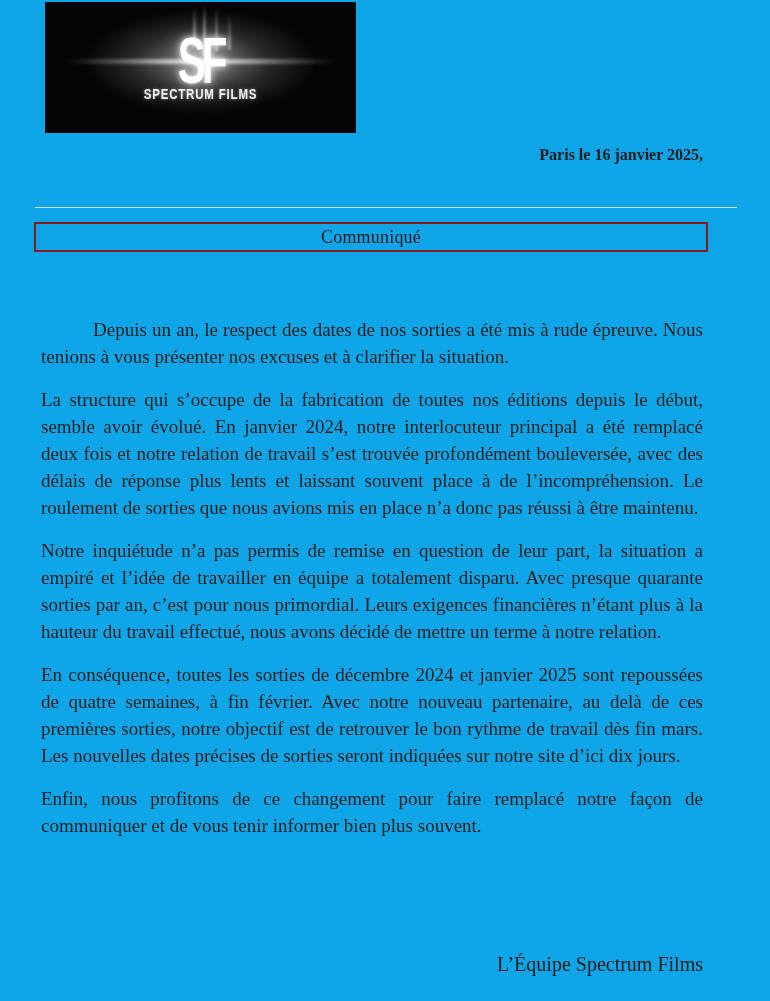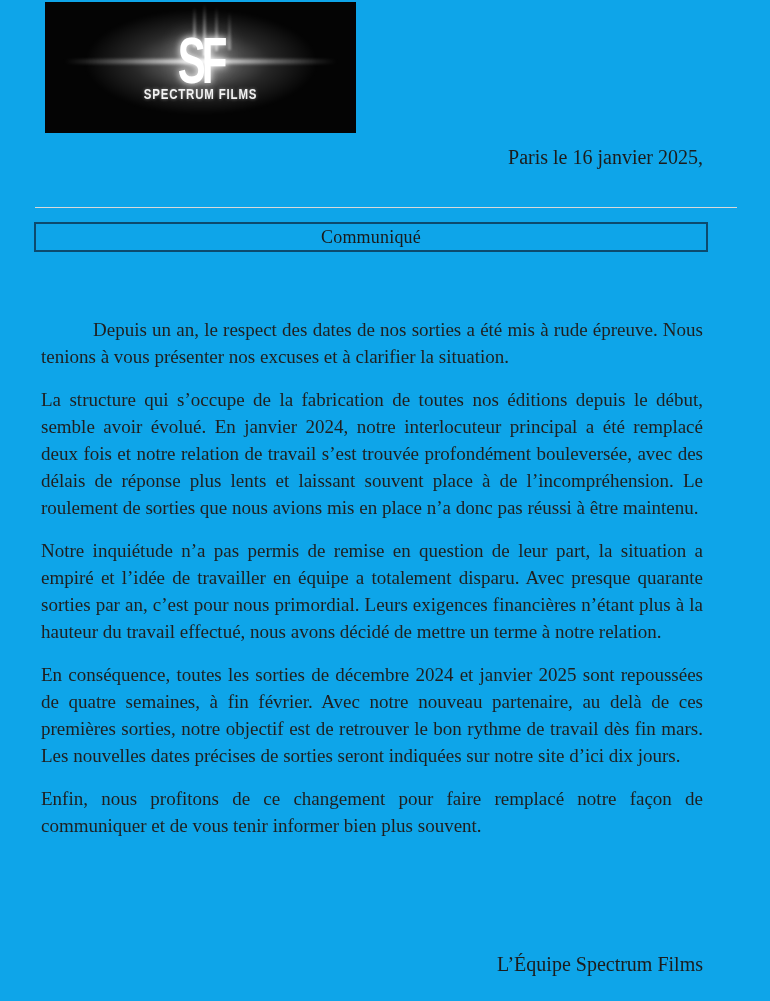--- a/index.html
+++ b/index.html
@@ -63,33 +63,33 @@
     font-family:"Liberation Sans", sans-serif;
     font-weight:bold; font-size:14px; letter-spacing:1px;
     transform:scaleX(0.82);
     color:#f2f2f2;
     text-shadow:0 0 4px rgba(255,255,255,0.45);
   }
 
   
   .dateline {
     position:absolute; top:146px; right:67px;
-    font-size:20px; color:#1c1c1c;
+    font-size:16px; color:#1c1c1c;font-weight:bold;
   }
 
   
   .top-rule {
     position:absolute; left:35px; top:207px;
     width:702px; height:1px;
     background:#d9d9d9;
   }
   .title-box {
     position:absolute; left:34px; top:222px;
     width:670px; height:26px;
-    border:2px solid #0c4a6e;
+    border:2px solid #7f1d1d;
     display:flex; align-items:center; justify-content:center;
   }
   .title-box span {
     font-size:18px; color:#1a1a1a; letter-spacing:0.2px;
   }
 
   
   .body-text {
     position:absolute; left:41px; top:300px;
     width:662px;

